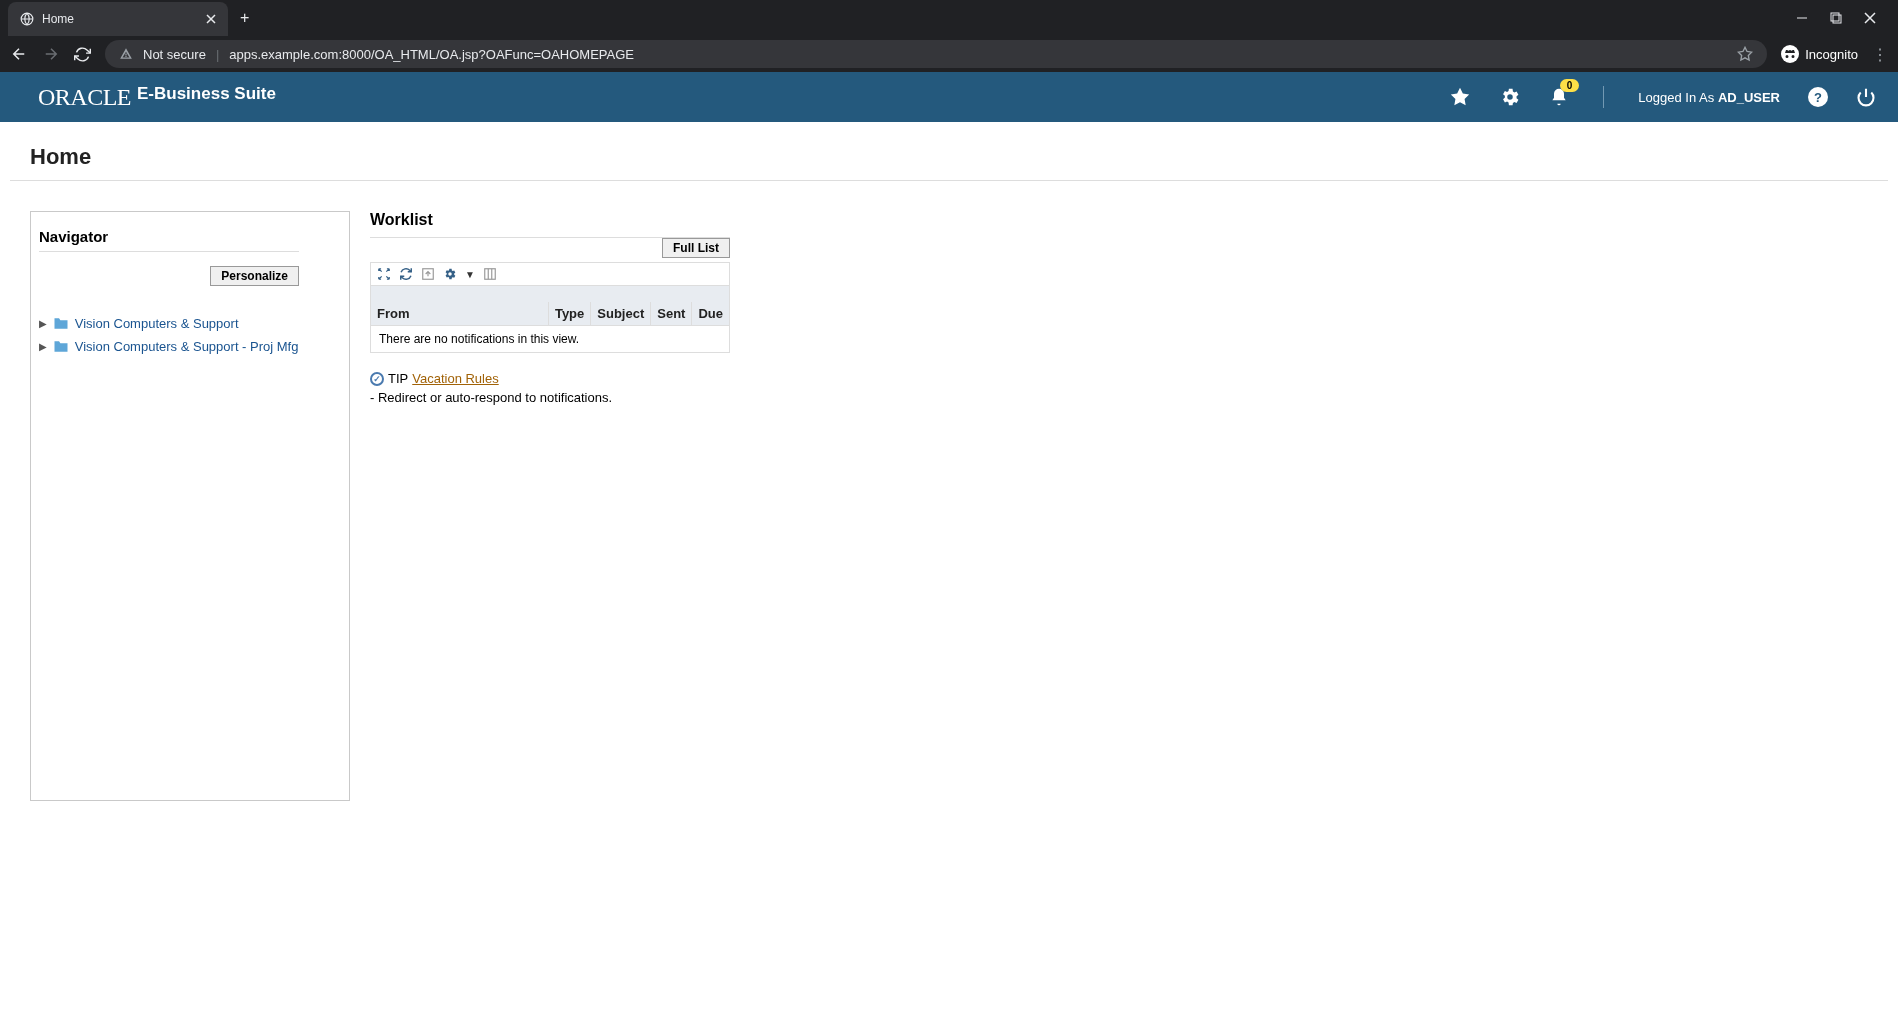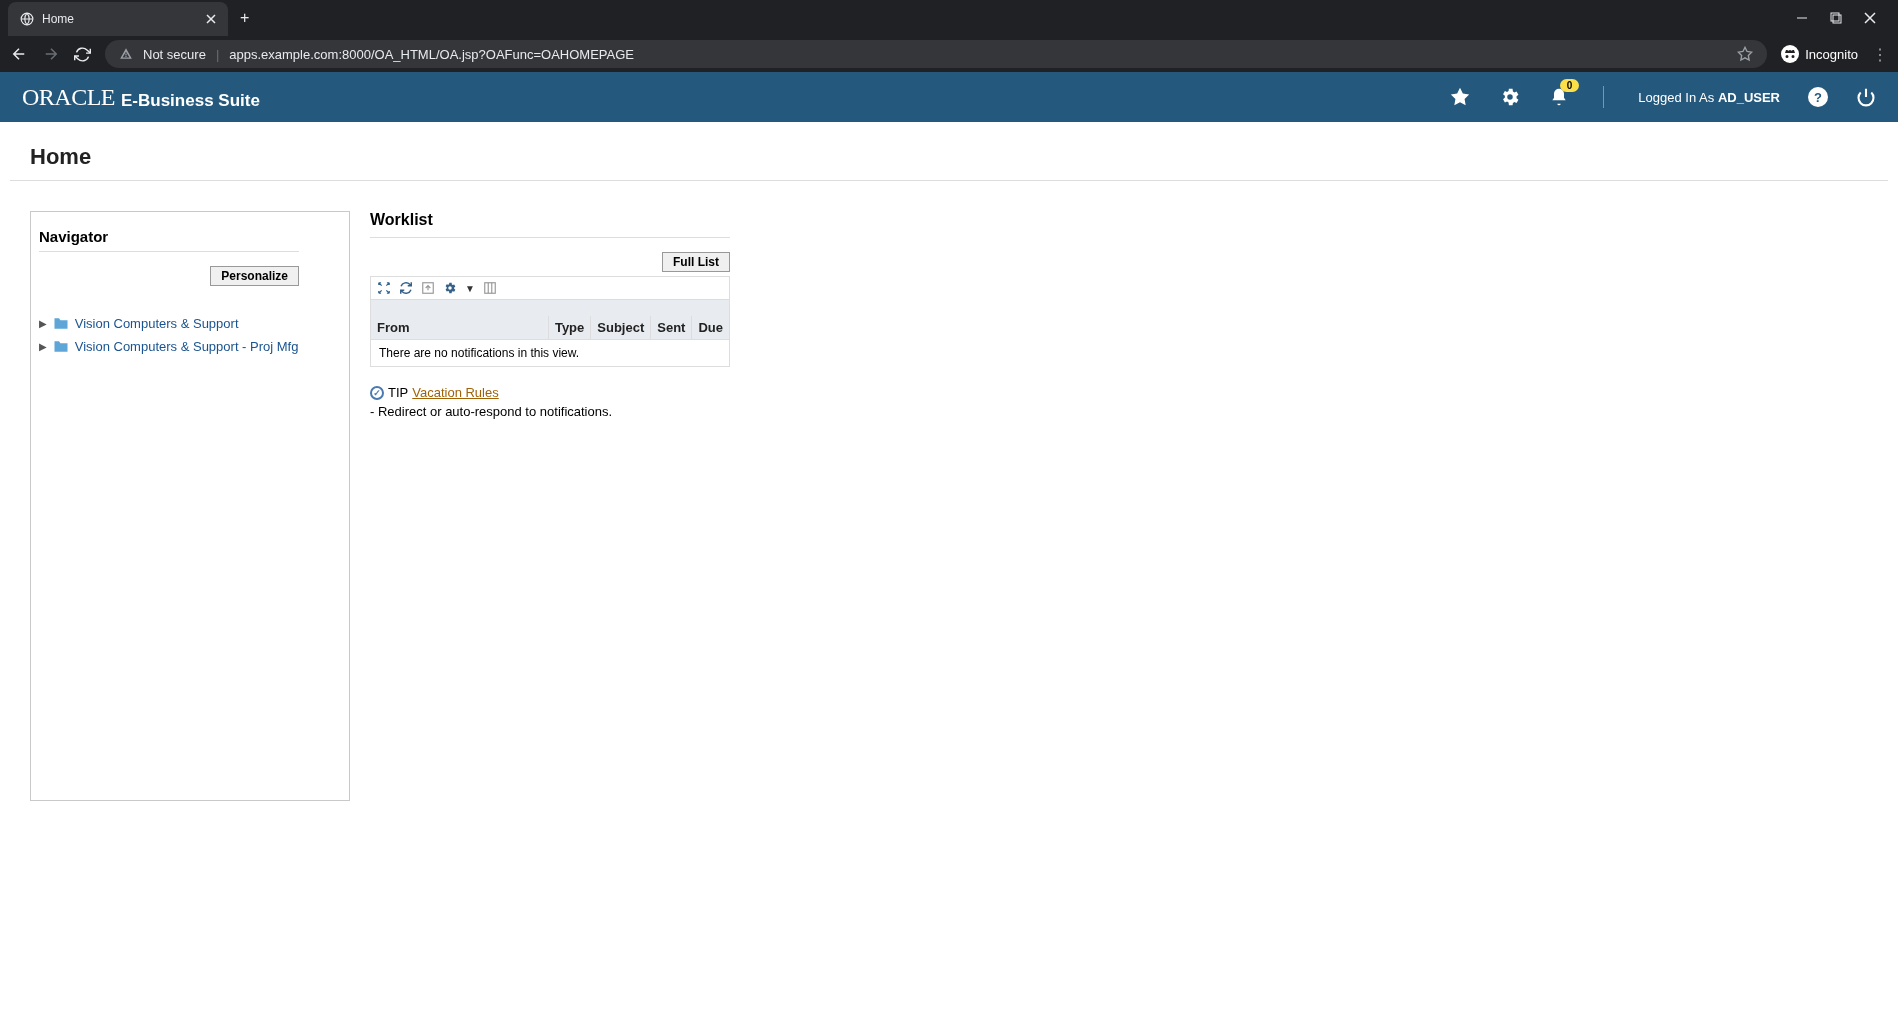--- a/index.html
+++ b/index.html
@@ -22,21 +22,21 @@
 .url-box { flex: 1; background: #35363a; border-radius: 18px; height: 28px; display: flex; align-items: center; padding: 0 14px; color: #e8eaed; font-size: 13px; gap: 10px; }
 .warn-icon { color: #9aa0a6; }
 .url-spacer { flex: 1; }
 .star-url { color: #9aa0a6; }
 .incog-badge { display: flex; align-items: center; gap: 6px; color: #fff; font-size: 13px; }
 .incog-icon-circle { width: 18px; height: 18px; border-radius: 50%; background: #fff; display: flex; align-items: center; justify-content: center; }
 .menu-dots { font-size: 16px; cursor: pointer; }
 
 
 .banner { background: #24597d; height: 50px; display: flex; align-items: center; padding: 0 22px; color: #fff; }
-.brand { display: flex; align-items: flex-end; gap: 6px; }
+.brand { display: flex; align-items: flex-start; gap: 6px; margin-left: 16px; }
 .brand-logo { font-family: "Times New Roman", serif; font-size: 24px; letter-spacing: -0.5px; font-weight: 500; }
 .brand-sub { font-size: 17px; font-weight: 600; }
 .banner-spacer { flex: 1; }
 .banner-icons { display: flex; align-items: center; gap: 28px; }
 .banner-icon { position: relative; cursor: pointer; }
 .badge { position: absolute; top: -8px; right: -10px; background: #fde047; color: #000; border-radius: 10px; font-size: 10px; padding: 1px 7px; font-weight: bold; }
 .banner-divider { width: 1px; height: 22px; background: #7299b3; margin: 0 6px; }
 .logged-in { font-size: 13px; }
 .logged-in b { font-weight: bold; }
 .help-circle { width: 20px; height: 20px; border-radius: 50%; background: #fff; color: #24597d; display: flex; align-items: center; justify-content: center; font-size: 13px; font-weight: bold; }
@@ -53,21 +53,21 @@
 .btn-gray { background: #f0f0f0; border: 1px solid #999; padding: 2px 10px; font-size: 12px; cursor: pointer; font-family: inherit; font-weight: bold; }
 .nav-tree { margin-top: 30px; }
 .tree-item { display: flex; align-items: center; gap: 6px; font-size: 13px; margin-bottom: 8px; }
 .tree-expand { color: #555; font-size: 10px; cursor: pointer; }
 .folder-icon { color: #3b8bc4; }
 .tree-link { color: #1a5490; text-decoration: none; cursor: pointer; }
 
 
 .worklist { flex: none; width: 360px; }
 .wl-title { font-size: 16px; font-weight: bold; padding-bottom: 8px; border-bottom: 1px solid #ddd; }
-.wl-header-row { display: flex; justify-content: flex-end; margin-top: 14px; }
+.wl-header-row { display: flex; justify-content: flex-end; }
 .wl-table-wrap { border: 1px solid #ddd; margin-top: 4px; }
 .wl-toolbar { display: flex; align-items: center; gap: 8px; padding: 4px 6px; }
 .tb-icon { cursor: pointer; color: #356087; }
 .tb-icon.disabled { color: #999; }
 .wl-thead { display: flex; background: #e8ecf1; border-top: 1px solid #ddd; }
 .wl-th { padding: 4px 6px; font-size: 13px; font-weight: bold; color: #222; border-left: 1px solid #ddd; margin-top: 16px; }
 .wl-th:first-child { border-left: none; flex: 1; }
 .wl-empty { padding: 6px 8px; font-size: 12px; color: #000000; border-top: 1px solid #ddd; }
 
 .tip-row { margin-top: 18px; font-size: 13px; display: flex; align-items: center; gap: 4px; flex-wrap: wrap; }

